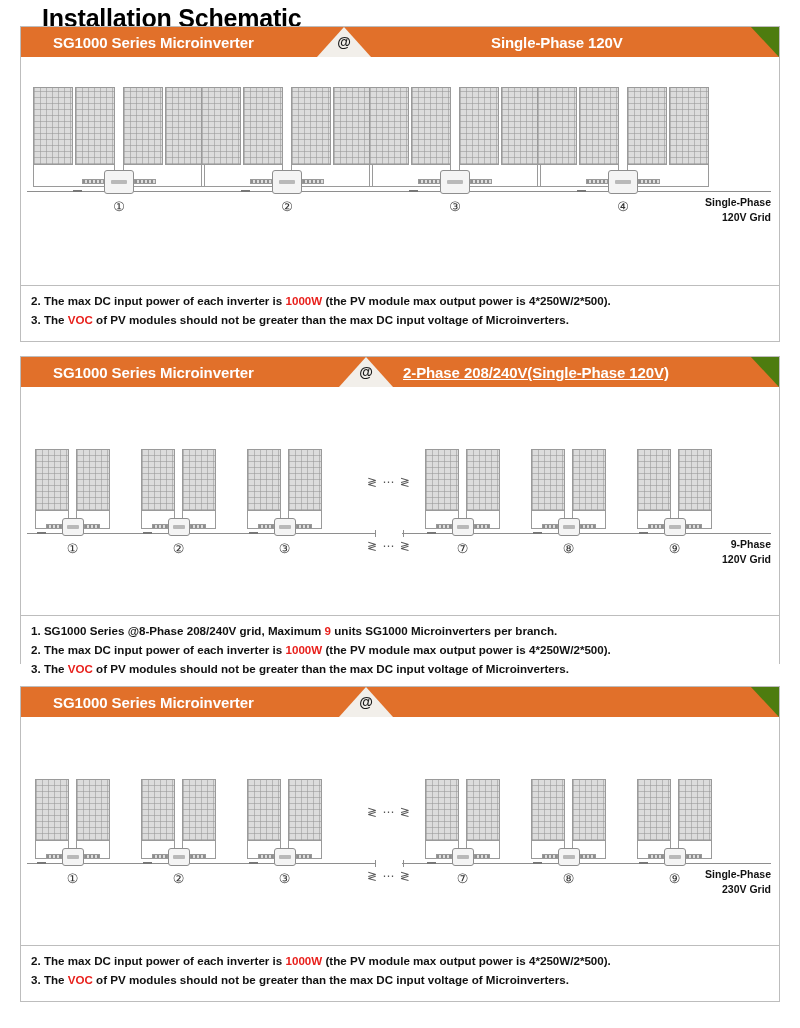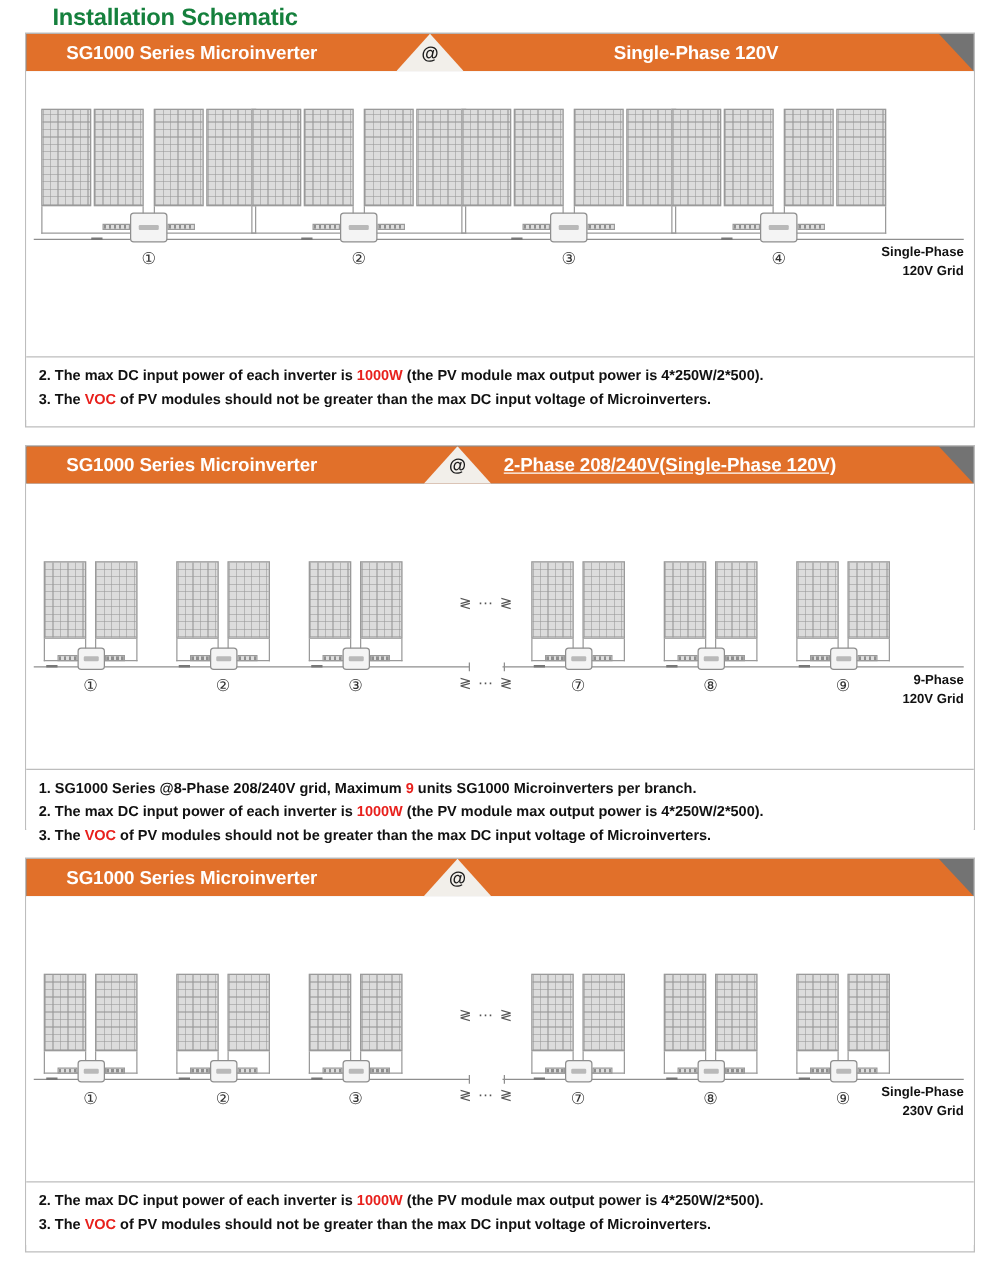--- a/index.html
+++ b/index.html
@@ -6,32 +6,32 @@
   body{
     width:800px;height:1028px;background:#ffffff;
     font-family:"Liberation Sans", sans-serif;
     -webkit-font-smoothing:antialiased;
   }
   .page{position:relative;width:800px;height:1028px;overflow:hidden;}
 
   
   .page-title{
     position:absolute;left:42px;top:4px;
-    font-size:19px;font-weight:bold;color:#15803d;letter-spacing:-0.2px;
+    font-size:25px;font-weight:bold;color:#000000;letter-spacing:-0.2px;
   }
 
   
   .section{position:absolute;left:20px;width:760px;
     border:1px solid #bdbdbd;background:#fff;box-sizing:border-box;}
   #sec1{top:26px;height:316px;}
   #sec2{top:356px;height:308px;}
   #sec3{top:686px;height:316px;}
 
   
-  .banner{position:relative;height:30px;width:100%;overflow:hidden;background:#737373;}
+  .banner{position:relative;height:30px;width:100%;overflow:hidden;background:#4d7c0f;}
   .banner-bg{
     position:absolute;inset:0;
     background:#E1702A;
     clip-path:polygon(0 0, 96.3% 0, 100% 100%, 0 100%);
   }
   
   .banner-notch{
     position:absolute;top:0;height:30px;width:54px;
     background:#f2efea;
     clip-path:polygon(50% 0, 100% 100%, 0 100%);

